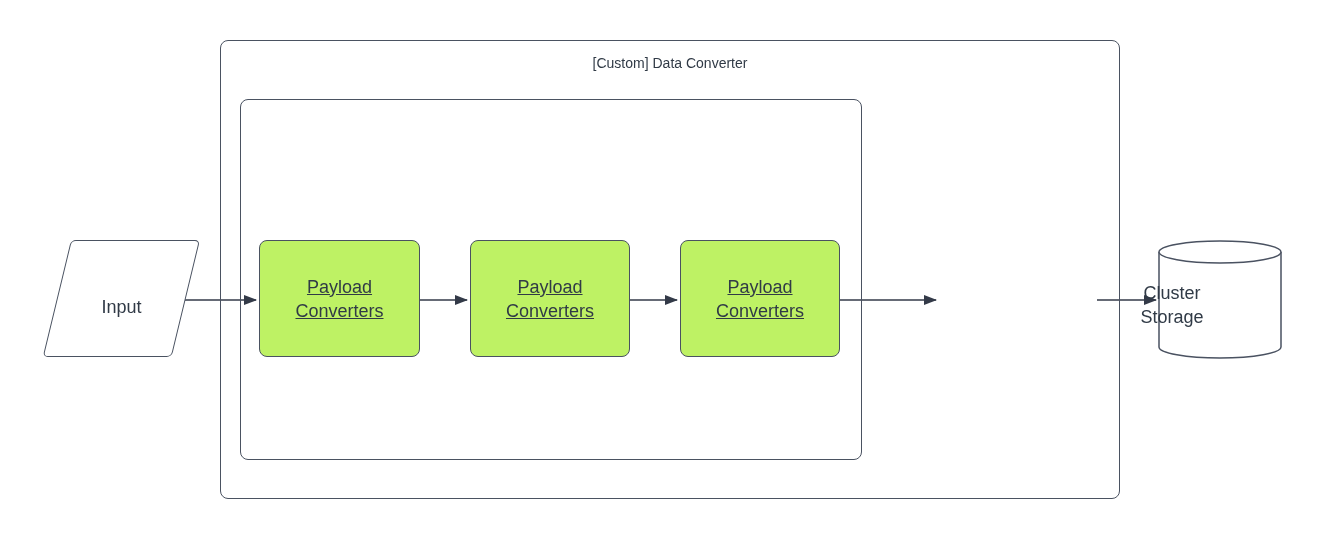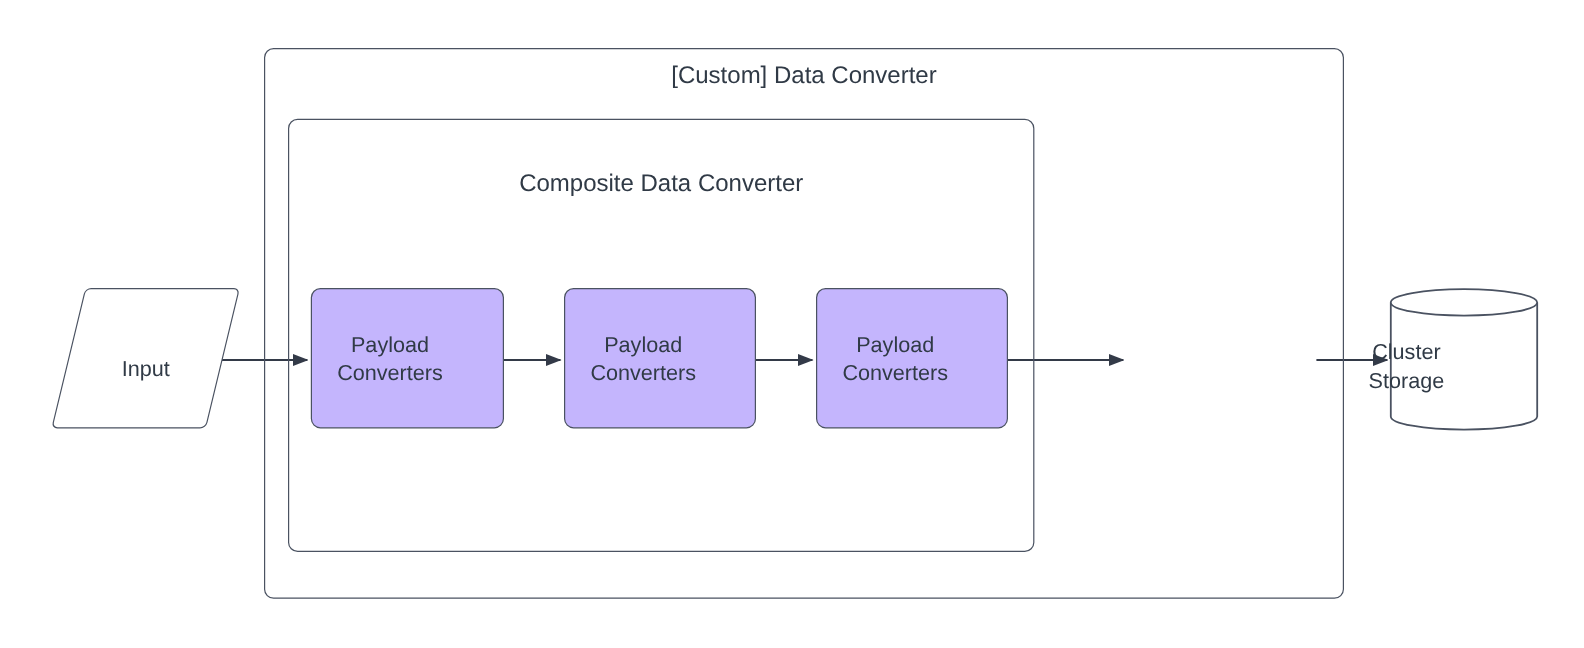--- a/index.html
+++ b/index.html
@@ -19,32 +19,34 @@
   .container-box {
     position: absolute;
     border: 1.5px solid #4a5261;
     border-radius: 8px;
     background: transparent;
     box-sizing: border-box;
   }
   .container-title {
     position: absolute;
     text-align: center;
-    font-size: 20px;
+    font-size: 14px;
     line-height: 24px;
     white-space: nowrap;
   }
   .node-box {
     position: absolute;
     border: 1.5px solid #4a5261;
     border-radius: 8px;
-    background: #c4b5fd;
+    background: #bef264;
     box-sizing: border-box;
     display: flex;
     align-items: center;
+    justify-content: center;
+    text-decoration: underline;
   }
   .node-label {
     font-size: 18px;
     line-height: 24px;
     text-align: center;
     width: 130px;
   }
   
   #outer-box   { left: 220px; top: 40px;  width: 900px; height: 459px; }
   #outer-title { left: 220px; top: 51px;  width: 900px; }
@@ -120,21 +122,20 @@
       <line x1="630" y1="300" x2="677" y2="300" marker-end="url(#arrowhead)"></line>
       <line x1="840" y1="300" x2="936" y2="300" marker-end="url(#arrowhead)"></line>
       <line x1="1097" y1="300" x2="1156" y2="300" marker-end="url(#arrowhead)"></line>
     </g>
   </svg>
 
   <div id="outer-box" class="container-box"></div>
   <div id="outer-title" class="container-title">[Custom] Data Converter</div>
 
   <div id="inner-box" class="container-box"></div>
-  <div id="inner-title" class="container-title">Composite Data Converter</div>
 
   <div id="input-shape"></div>
   <div id="input-label-wrap">
     <span class="node-label">Input</span>
   </div>
 
   <div id="pc1" class="node-box">
     <span class="node-label">Payload Converters</span>
   </div>
   <div id="pc2" class="node-box">

